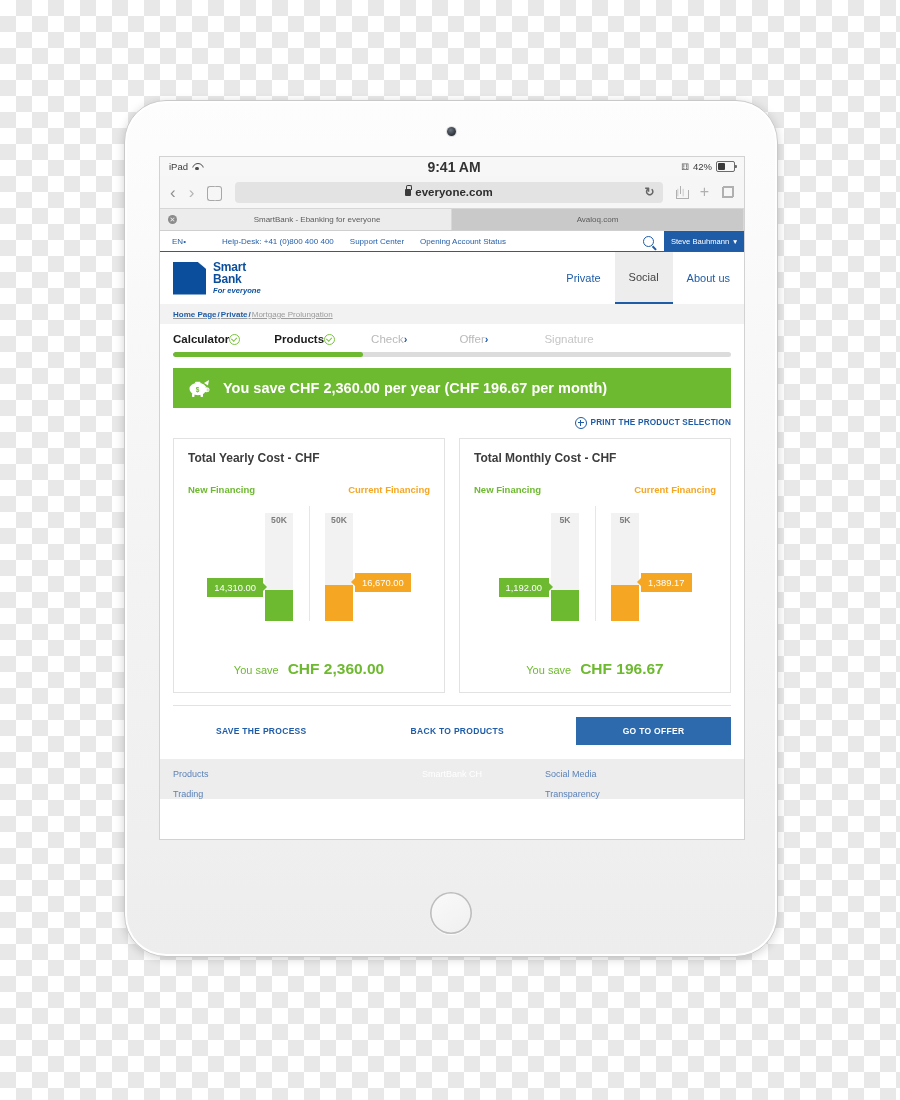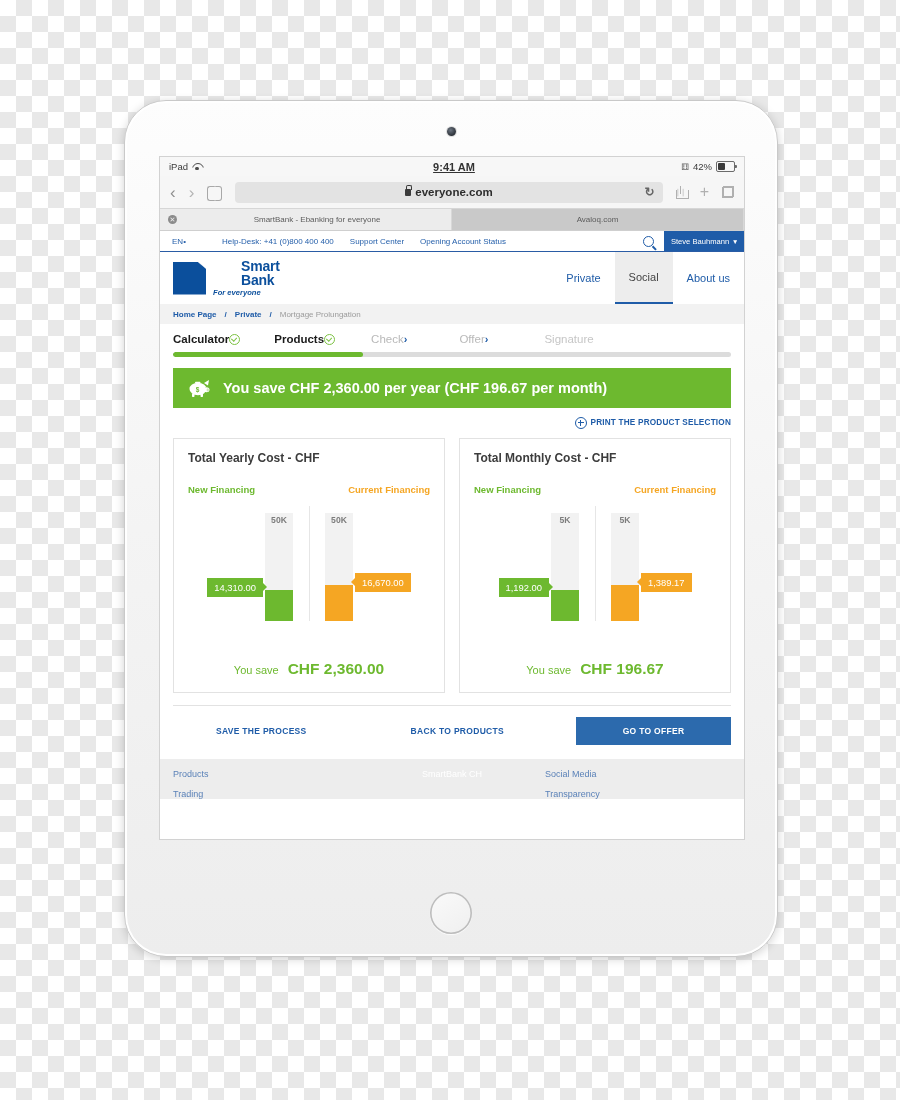--- a/index.html
+++ b/index.html
@@ -40,21 +40,21 @@
   
   .screen{
     position:absolute;left:0;top:0;width:584px;height:682px;overflow:hidden;background:#fff;
   }
   
   .status-bar{
     height:19px;background:#f7f7f7;display:flex;align-items:center;
     padding:0 9px;font-size:9.5px;color:#3a3a3a;position:relative;
   }
   .sb-left{display:flex;align-items:center;gap:4px;}
-  .sb-center{position:absolute;left:4px;right:0;text-align:center;font-size:11px;font-weight:bold;color:#333;text-decoration:underline;}
+  .sb-center{position:absolute;left:4px;right:0;text-align:center;font-size:14px;font-weight:bold;color:#333;}
   .sb-right{margin-left:auto;display:flex;align-items:center;gap:4px;position:relative;z-index:2;}
   .wifi-ico{display:inline-block;width:10px;height:8px;position:relative;}
   .wifi-ico::before{
     content:"";position:absolute;left:0;top:0;width:10px;height:10px;
     border:1.6px solid #4a4a4a;border-radius:50%;
     clip-path:polygon(0 0,100% 0,100% 42%,0 42%);
   }
   .wifi-ico::after{
     content:"";position:absolute;left:3.4px;top:4.6px;width:3.2px;height:3.2px;
     background:#4a4a4a;border-radius:50%;
@@ -139,33 +139,33 @@
   .logo-mark{
     width:33px;height:33px;background:#0b4f9c;flex:none;
     clip-path:polygon(0 0, 74% 0, 100% 22%, 100% 100%, 0 100%);
     position:relative;
   }
   .logo-mark::after{
     content:"";position:absolute;right:0;top:0;width:26%;height:22%;background:#ffffff;
     clip-path:polygon(0 0,100% 100%,100% 0);
   }
   .brand-text{line-height:1.02;}
-  .brand-text .b1,.brand-text .b2{font-size:14px;font-weight:bold;color:#0b4f9c;display:block;letter-spacing:-0.2px;margin-left:28px;}
+  .brand-text .b1,.brand-text .b2{font-size:12px;font-weight:bold;color:#0b4f9c;display:block;letter-spacing:-0.2px;}
   .brand-text .b3{font-size:7.6px;font-style:italic;font-weight:bold;color:#0b4f9c;display:block;margin-top:2px;}
   .topnav{margin-left:auto;display:flex;align-items:stretch;}
   .topnav a{
     display:flex;align-items:center;padding:0 14px;font-size:11px;color:#1f5ca8;
     text-decoration:none;white-space:nowrap;
   }
   .topnav a.active{background:#ededed;color:#444;border-bottom:2.5px solid #1f5ca8;}
   .topnav a:last-child{padding-right:14px;}
   
   .crumb{
     height:20px;background:#f2f2f2;display:flex;align-items:center;padding-left:13px;
-    font-size:8px;color:#9b9b9b;gap:8px;
+    font-size:8px;color:#9b9b9b;gap:1px;text-decoration:underline;
   }
   .crumb a{color:#1f5ca8;font-weight:bold;text-decoration:none;}
   .crumb .sep{color:#1f5ca8;font-weight:bold;}
   
   .steps{display:flex;align-items:center;padding:9px 13px 0 13px;gap:0;}
   .step{display:flex;align-items:center;gap:0;font-size:11.5px;white-space:nowrap;}
   .step.done{color:#1b1b1b;font-weight:bold;}
   .step.todo{color:#b9b9b9;font-weight:normal;}
   .step.todo.last{color:#c6c6c6;}
   .chk{

